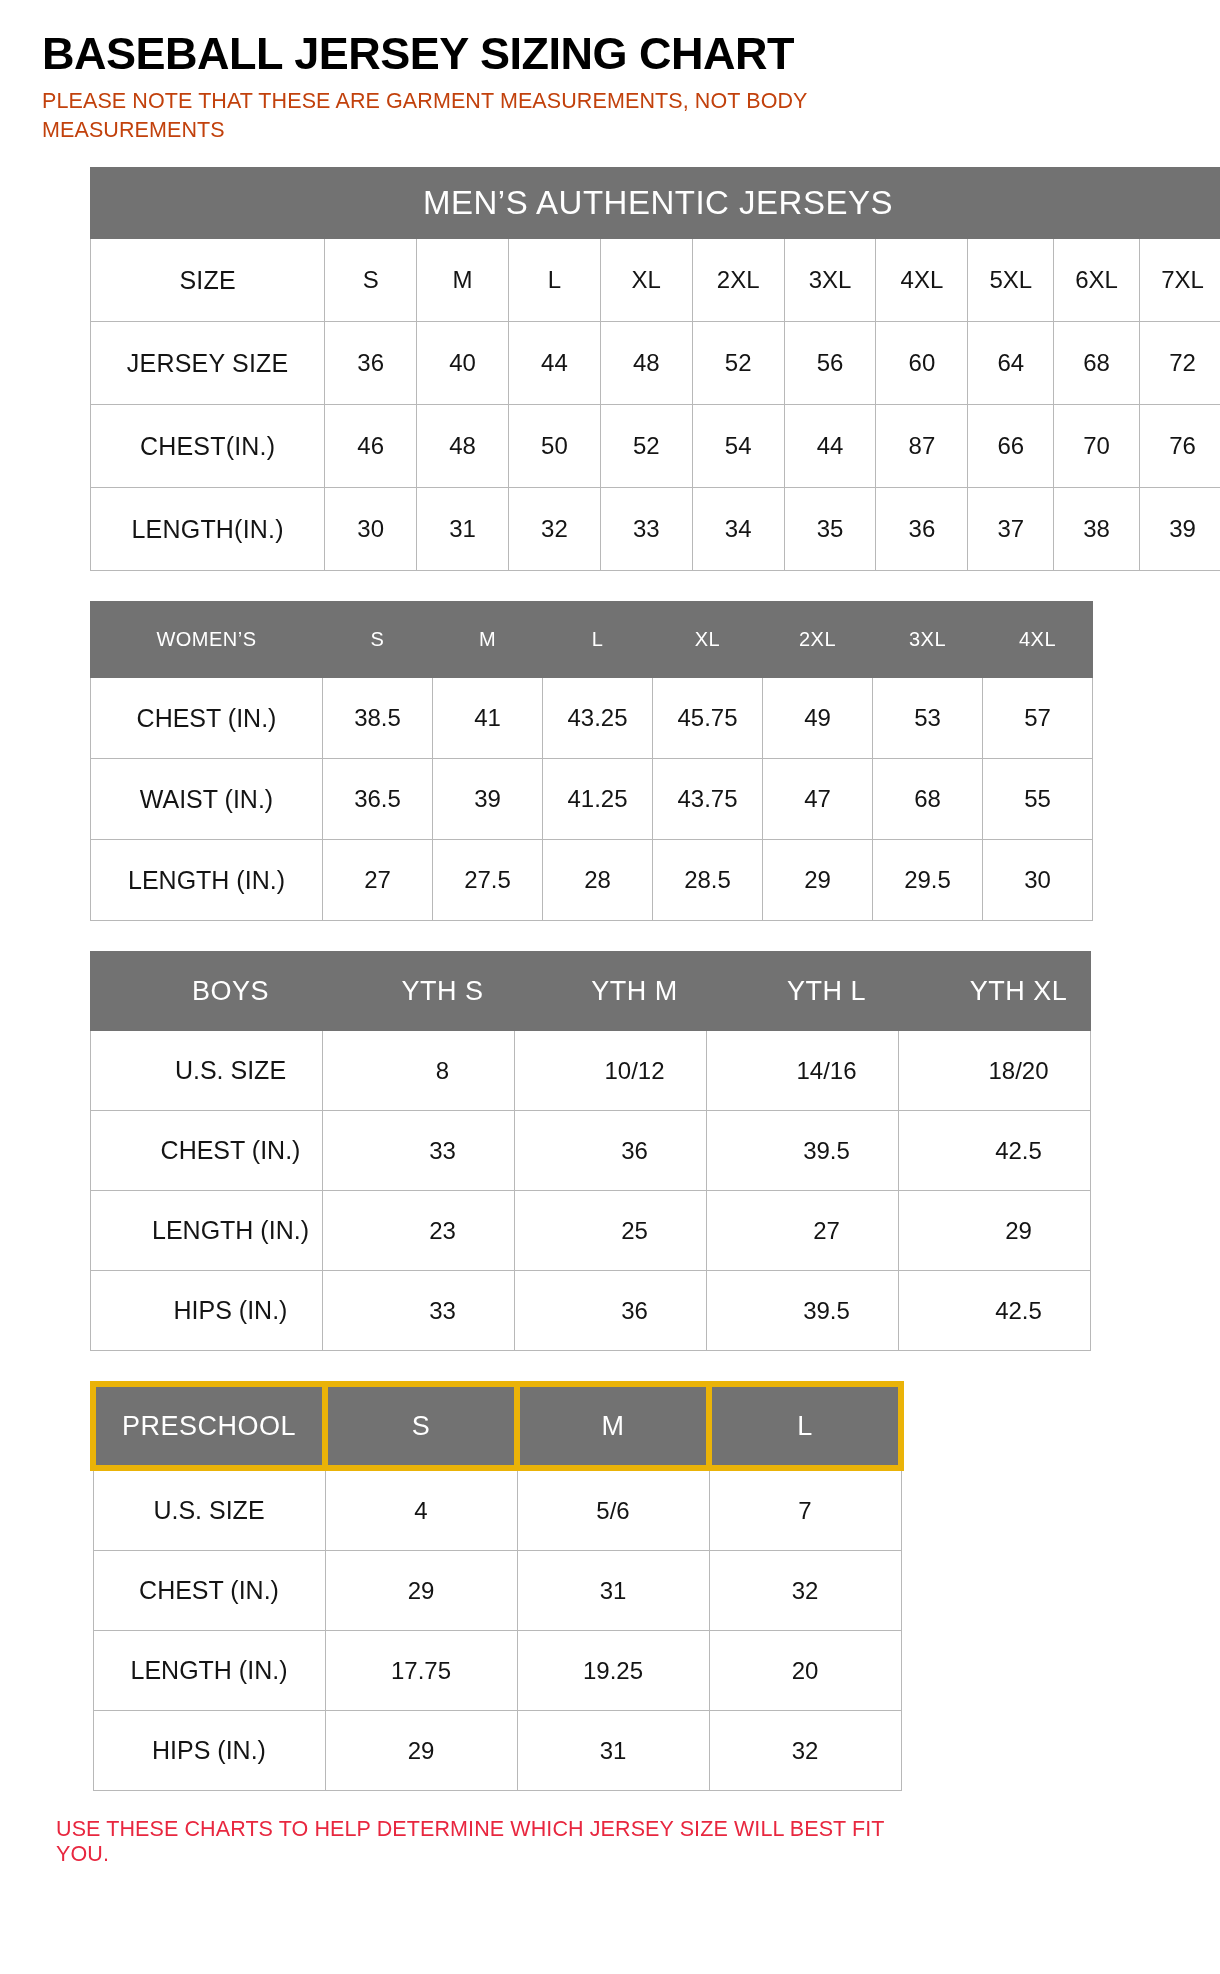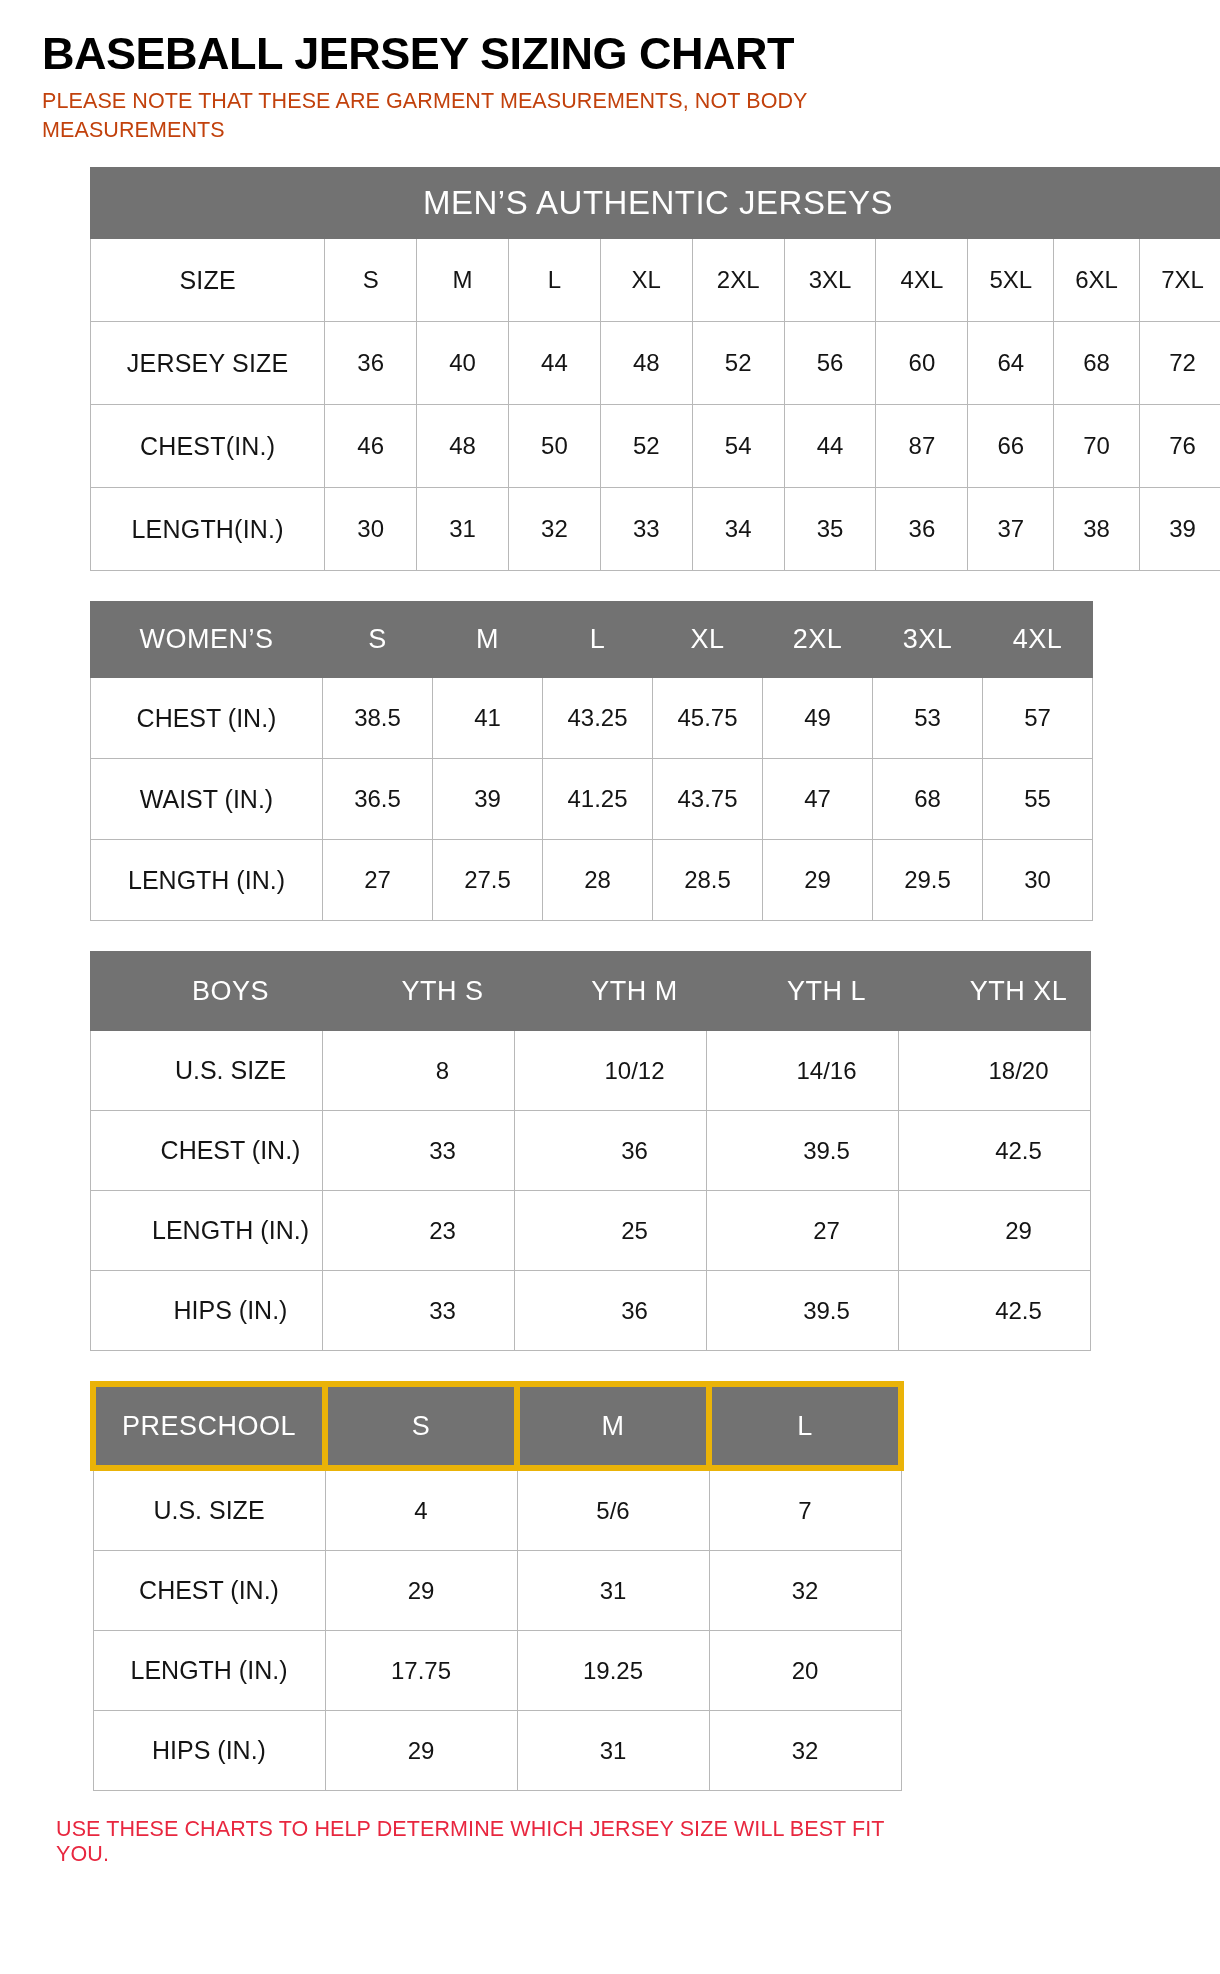--- a/index.html
+++ b/index.html
@@ -91,21 +91,21 @@
     width: 1000px;
     margin-bottom: 30px;
   }
   .womens-table td {
     height: 80px;
   }
   .womens-table thead td {
     background: #727272;
     color: #ffffff;
     border: 1px solid #727272;
-    font-size: 27px;
+    font-size: 20px;
     letter-spacing: 0.5px;
     height: 75px;
   }
   .womens-table .rowhead {
     font-size: 25px;
   }
   .womens-table .c-label { width: 232px; }
   .womens-table .c-d { width: 110px; }
   .womens-table .c-w { width: 110px; }
   .w-two-line {

